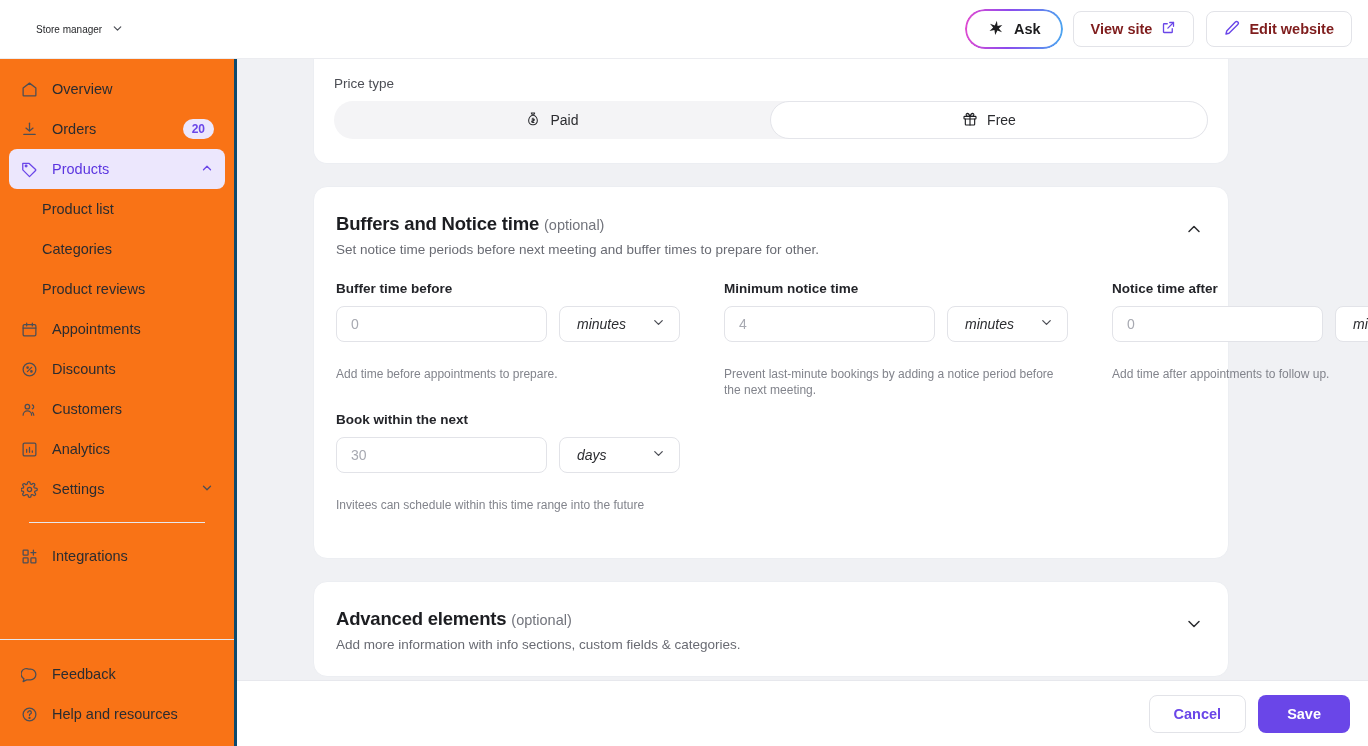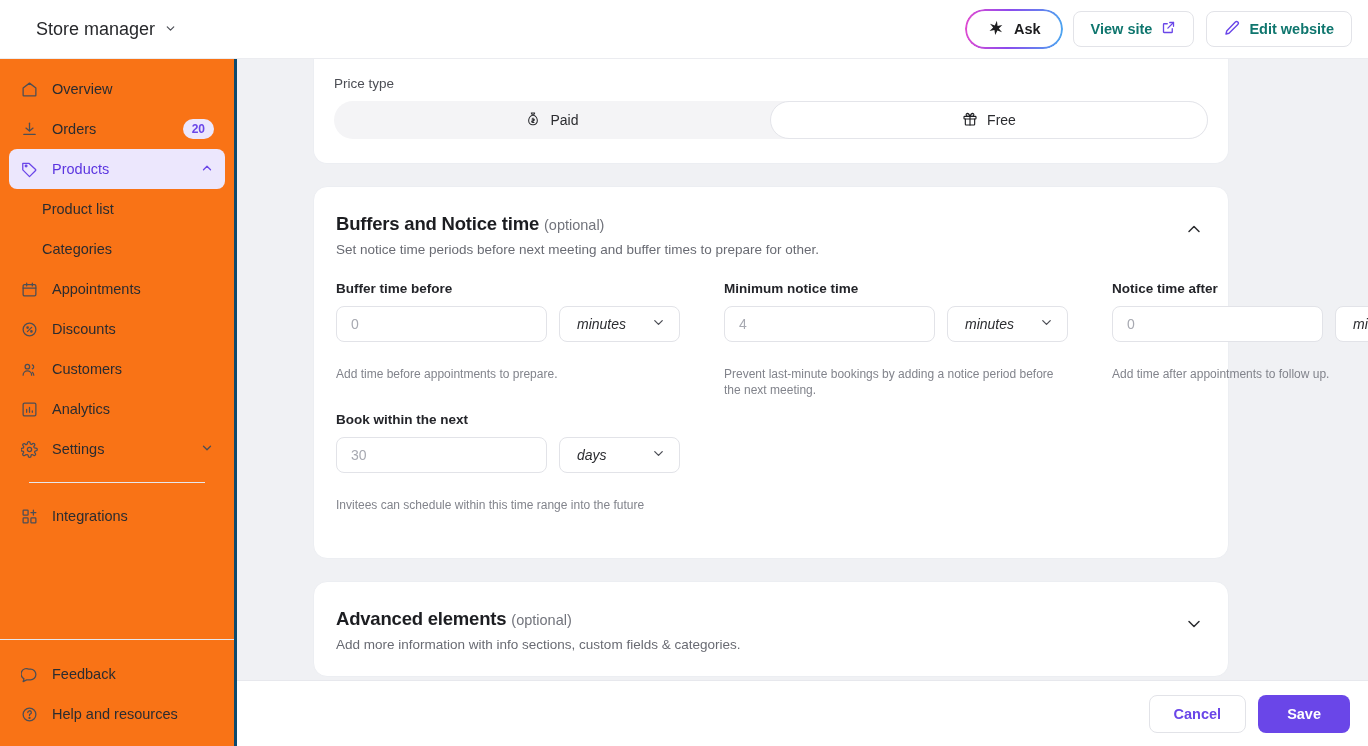--- a/index.html
+++ b/index.html
@@ -14,21 +14,21 @@
   
   .topbar {
     height: 59px; min-height: 59px;
     background: #ffffff;
     display: flex; align-items: center;
     padding: 0 16px 0 28px;
     border-bottom: 1px solid #ebecf0;
   }
   .store-switcher {
     display: flex; align-items: center; gap: 9px;
-    font-size: 18px; color: #27282b; cursor: pointer;
+    font-size: 10px; color: #27282b; cursor: pointer;
     padding: 6px 8px; border-radius: 6px;
   }
   .chev { display: inline-block; }
   .topbar-right { margin-left: auto; display: flex; align-items: center; gap: 12px; }
 
   .ask-btn {
     position: relative; height: 36px; padding: 0 20px;
     border-radius: 18px; background: #fff;
     display: flex; align-items: center; gap: 9px;
     font-size: 14.5px; font-weight: 600; color: #1d1d1f;
@@ -36,21 +36,21 @@
   }
   .ask-btn::before {
     content: ""; position: absolute; inset: -2px; border-radius: 20px; padding: 2px;
     background: linear-gradient(95deg, #e24bd0 0%, #8b4bed 45%, #4aa8f0 100%);
     -webkit-mask: linear-gradient(#fff 0 0) content-box, linear-gradient(#fff 0 0);
     -webkit-mask-composite: xor; mask-composite: exclude;
   }
   .tb-btn {
     height: 36px; padding: 0 17px; border: 1px solid #e2e3e8; border-radius: 8px;
     background: #fff; display: flex; align-items: center; gap: 9px;
-    font-size: 14.5px; font-weight: 700; color: #0f766e; cursor: pointer;
+    font-size: 14.5px; font-weight: 700; color: #7f1d1d; cursor: pointer;
   }
 
   
   .body { flex: 1; display: flex; min-height: 0; }
 
   
   .sidebar {
     width: 237px; min-width: 237px; background: #f97316;
     border-right: 3px solid #0c4a6e;
     display: flex; flex-direction: column; padding-top: 10px;
@@ -222,20 +222,23 @@
                 <polyline points="18 15 12 9 6 15"></polyline>
               </svg>
           </span>
         </div>
 
         <div class="sub-item">
           <span>Product list</span>
         </div>
         <div class="sub-item">
           <span>Categories</span>
+        </div>
+        <div class="sub-item">
+          <span>Product reviews</span>
         </div>
 
         <div class="nav-item">
           <span class="nav-ico ico">
             <svg width="17" height="17" viewBox="0 0 24 24" fill="none" stroke="#4c4e55" stroke-width="1.8" stroke-linecap="round" stroke-linejoin="round">
                 <rect x="3" y="5" width="18" height="16" rx="2"></rect>
                 <path d="M3 10h18"></path>
                 <path d="M8 3v4M16 3v4"></path>
               </svg>
           </span>

